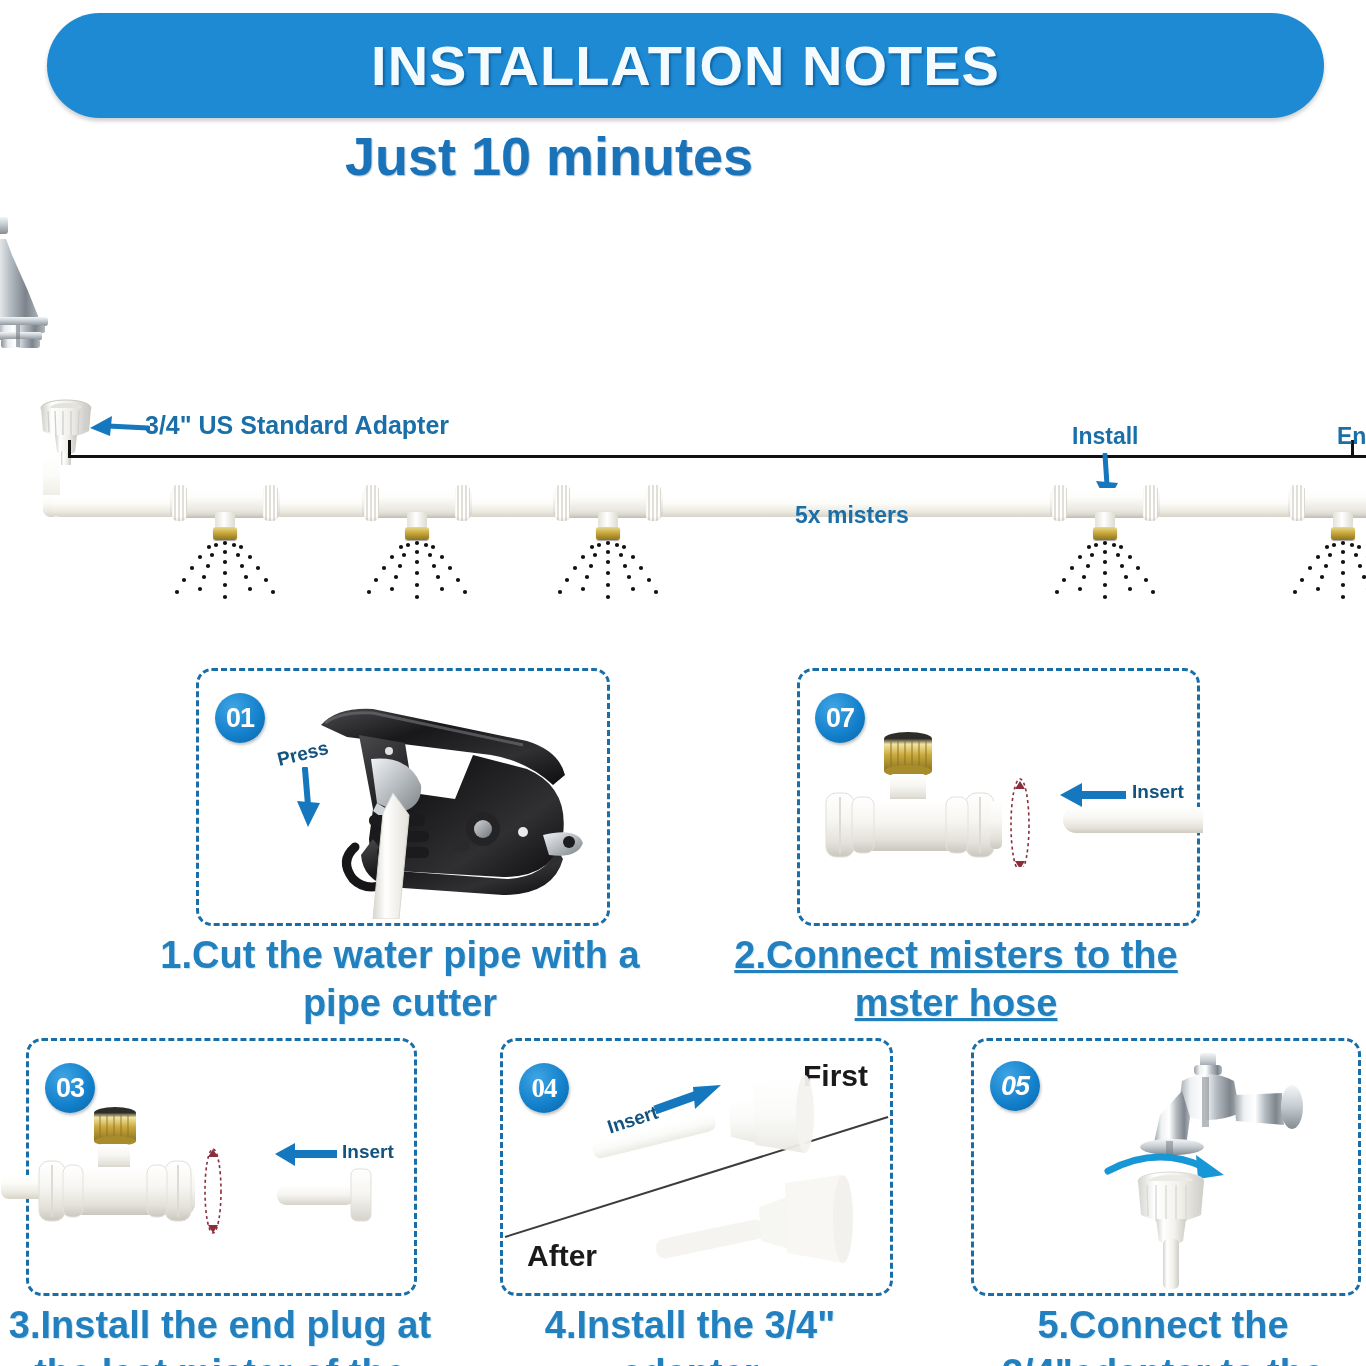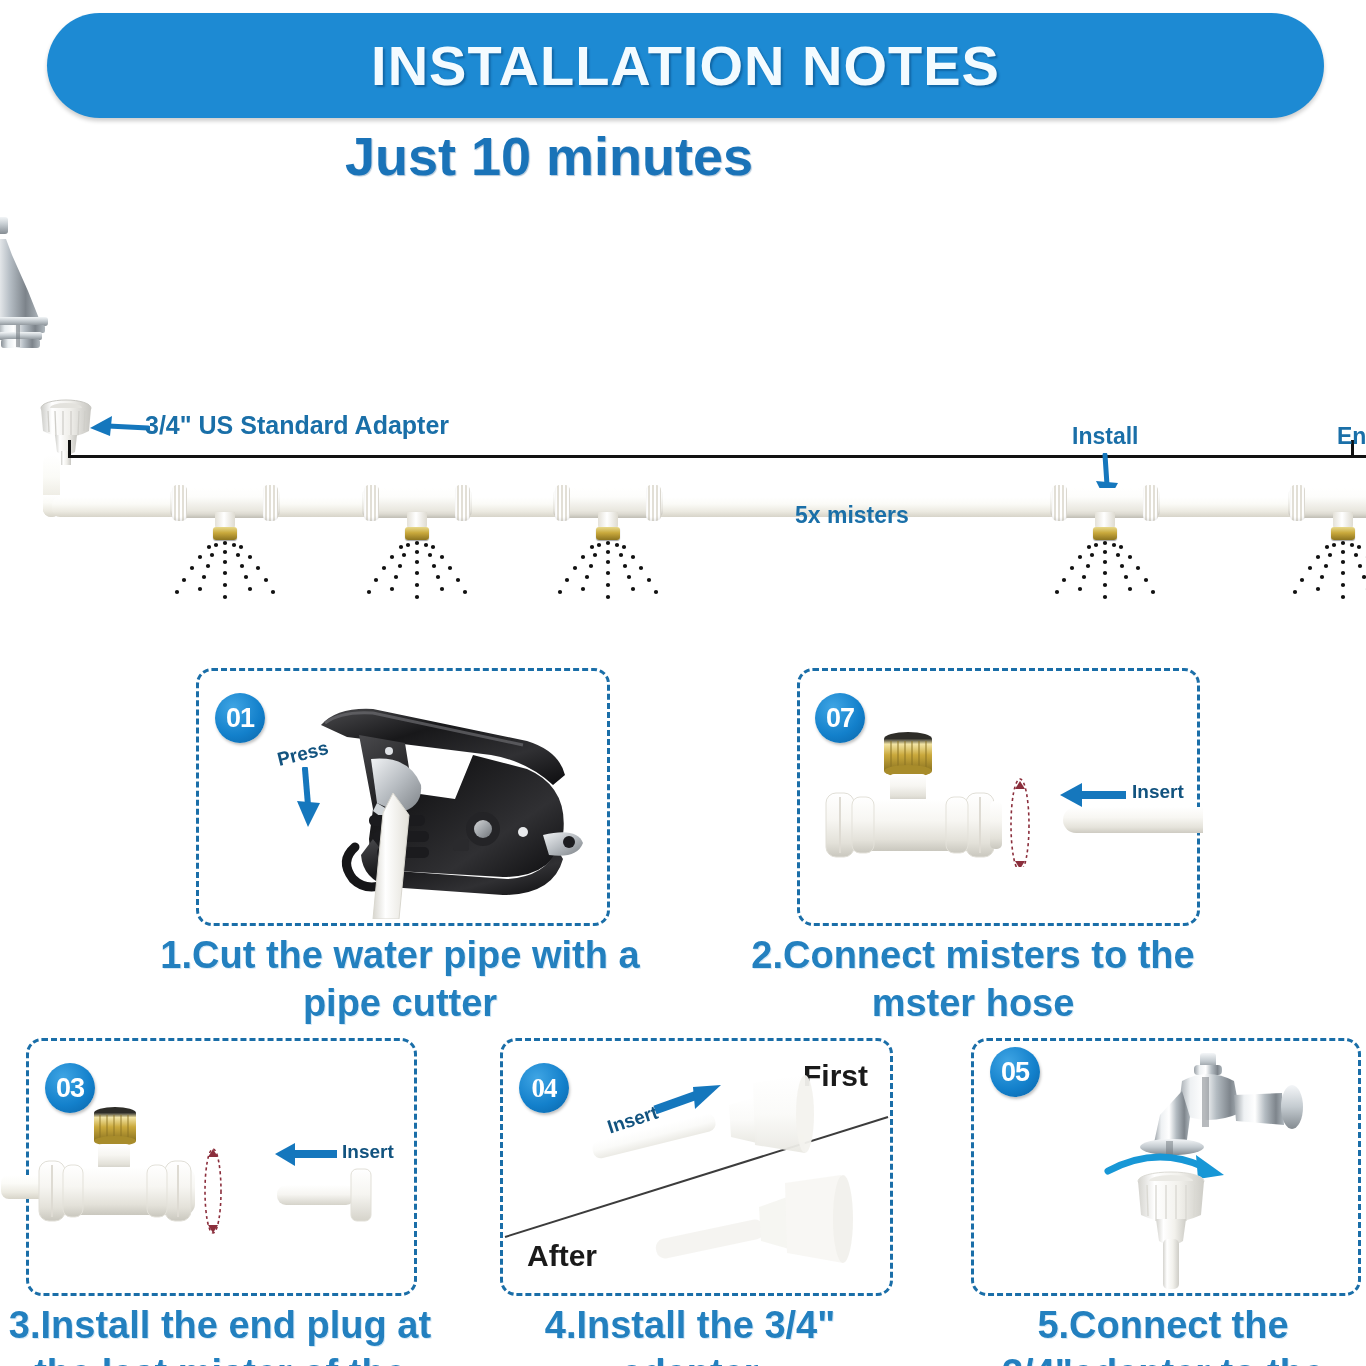--- a/index.html
+++ b/index.html
@@ -481,21 +481,21 @@
   </svg>
 
   <svg class="abs" style="left:258px;top:108px;" width="70" height="34" viewBox="0 0 70 34">
     <rect x="22" y="12" width="46" height="8" fill="#1577bd"></rect>
     <path d="M2 16 L24 4 L24 28 Z" fill="#1577bd"></path>
   </svg>
   <div class="abs arrow-lbl" style="left:332px;top:110px;">Insert</div>
   <div class="abs pipe" style="left:263px;top:136px;width:140px;height:26px;border-radius:13px 0 0 13px;
               background:linear-gradient(180deg,#ffffff 0%,#f8f7f3 40%,#e5e3db 78%,#cecbc2 100%);"></div>
 </div>
-<div class="abs caption" style="left:723px;top:932px;width:500px;">2.Connect misters to the mster hose</div>
+<div class="abs caption" style="left:706px;top:932px;width:500px;text-decoration:underline;">2.Connect misters to the mster hose</div>
 
 <div class="abs panel" style="left:26px;top:1038px;width:385px;height:252px;">
   <div class="badge" style="left:16px;top:22px;">
     <span>03</span>
   </div>
 
   <div class="abs pipe" style="left:-28px;top:134px;width:66px;height:24px;"></div>
   <svg class="abs" style="left:8px;top:62px;" width="220" height="136" viewBox="0 0 220 136">
     <defs>
       <linearGradient id="w3" x1="0" y1="0" x2="0" y2="1">
@@ -587,21 +587,21 @@
   <svg class="abs" style="left:152px;top:132px;" width="240" height="110" viewBox="0 0 240 110">
     <rect x="0" y="56" width="110" height="20" rx="9" fill="#f4f3ef" opacity=".9" transform="rotate(-12 55 66)"></rect>
     <path d="M104 34 L132 24 L134 76 L106 68 Z" fill="#f6f5f1" opacity=".95"></path>
     <path d="M130 10 L186 2 L188 90 L132 80 Z" fill="#f8f7f4" opacity=".97"></path>
     <ellipse cx="188" cy="46" rx="10" ry="44" fill="#f1f0ec" opacity=".95"></ellipse>
   </svg>
 </div>
 <div class="abs caption" style="left:490px;top:1302px;width:400px;">4.Install the 3/4" adapter</div>
 
 <div class="abs panel" style="left:971px;top:1038px;width:384px;height:252px;">
-  <div class="badge" style="left:16px;top:6px;">
+  <div class="badge" style="left:16px;top:20px;font-style:italic;">
     <span>05</span>
   </div>
 
   <svg class="abs" style="left:150px;top:10px;" width="200" height="110" viewBox="0 0 200 110">
     <defs>
       <linearGradient id="ch5" x1="0" y1="0" x2="1" y2="0">
         <stop offset="0%" stop-color="#9aa1a7"></stop>
           <stop offset="20%" stop-color="#eef1f3"></stop>
         <stop offset="42%" stop-color="#ffffff"></stop>
           <stop offset="62%" stop-color="#b4bcc2"></stop>

